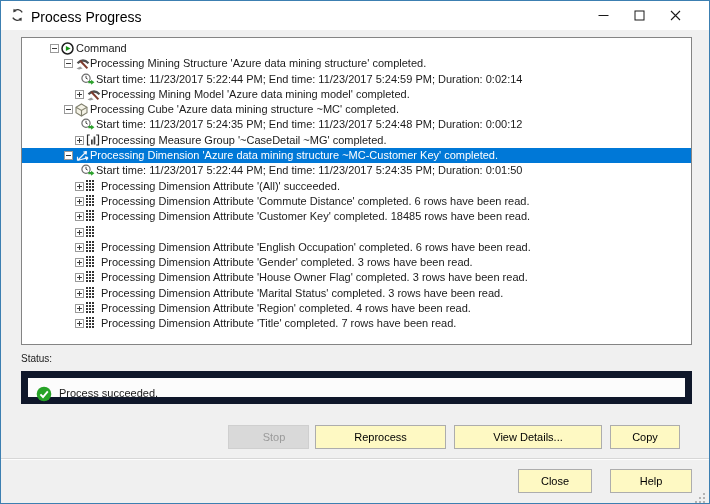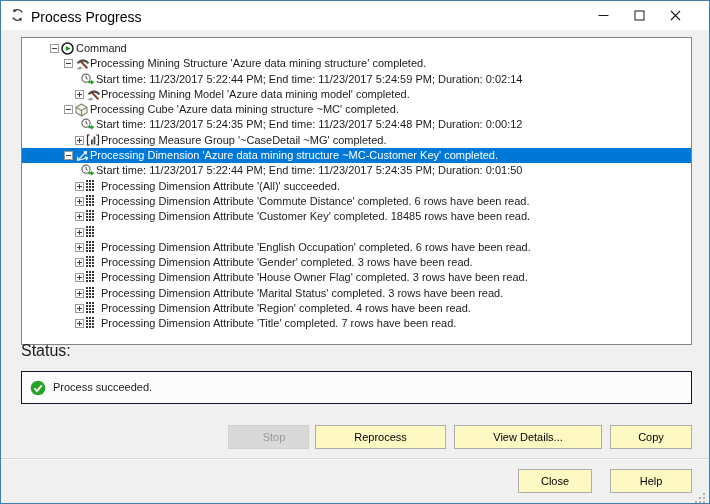--- a/index.html
+++ b/index.html
@@ -14,31 +14,31 @@
   
   .tree{position:absolute;left:20px;top:36px;width:671px;height:308px;background:#fff;border:1px solid #848484;box-sizing:border-box;overflow:hidden;padding-top:3px;}
   .trow{position:relative;height:15.3px;line-height:15.3px;font-size:11px;color:#1b1b1b;white-space:nowrap;}
   .trow.sel{background:#0078d7;color:#fff;padding-left:20px;}
   .exp{position:absolute;top:3px;width:9px;height:9px;}
   .exp svg{display:block;}
   .ticon{position:absolute;top:1px;}
   .ticon svg{display:block;}
   .tlabel{position:absolute;top:0;}
   
-  .status-label{position:absolute;left:20px;top:341px;font-size:16px;color:#1b1b1b;}
-  .status-box{position:absolute;left:20px;top:370px;width:671px;height:33px;background:#fcfcfc;border:1px solid #0f172a;box-sizing:border-box;}
+  .status-label{position:absolute;left:20px;top:352px;font-size:10px;color:#1b1b1b;}
+  .status-box{position:absolute;left:20px;top:370px;width:671px;height:33px;background:#fcfcfc;border:7px solid #0f172a;box-sizing:border-box;}
   .status-check{position:absolute;left:8px;top:8px;width:16px;height:16px;}
   .status-msg{position:absolute;left:31px;top:0;line-height:31px;font-size:11px;color:#1b1b1b;}
   
   .btn{position:absolute;height:24px;background:#fef9c3;border:1px solid #adadad;font-family:"Liberation Sans",sans-serif;font-size:11px;color:#000;box-sizing:border-box;padding:0;}
   .btn:disabled{background:#d9d9d9;border-color:#cfcfcf;color:#9a9a9a;}
   #btn-stop{left:227px;top:424px;width:81px;padding-left:11px;}
   #btn-reprocess{left:314px;top:424px;width:131px;}
   #btn-view-details{left:453px;top:424px;width:148px;}
-  #btn-copy{left:609px;top:424px;width:82px;}
+  #btn-copy{left:609px;top:424px;width:70px;}
   #btn-close{left:517px;top:468px;width:74px;}
   #btn-help{left:609px;top:468px;width:82px;}
   .sep{position:absolute;left:0;top:457px;width:710px;height:1px;background:#d7d7d7;}
   .sep2{position:absolute;left:0;top:458px;width:710px;height:1px;background:#fdfdfd;}
   .grip{position:absolute;right:3px;bottom:2px;width:11px;height:11px;}
 </style>
 </head>
 <body>
 
 <div class="win">

